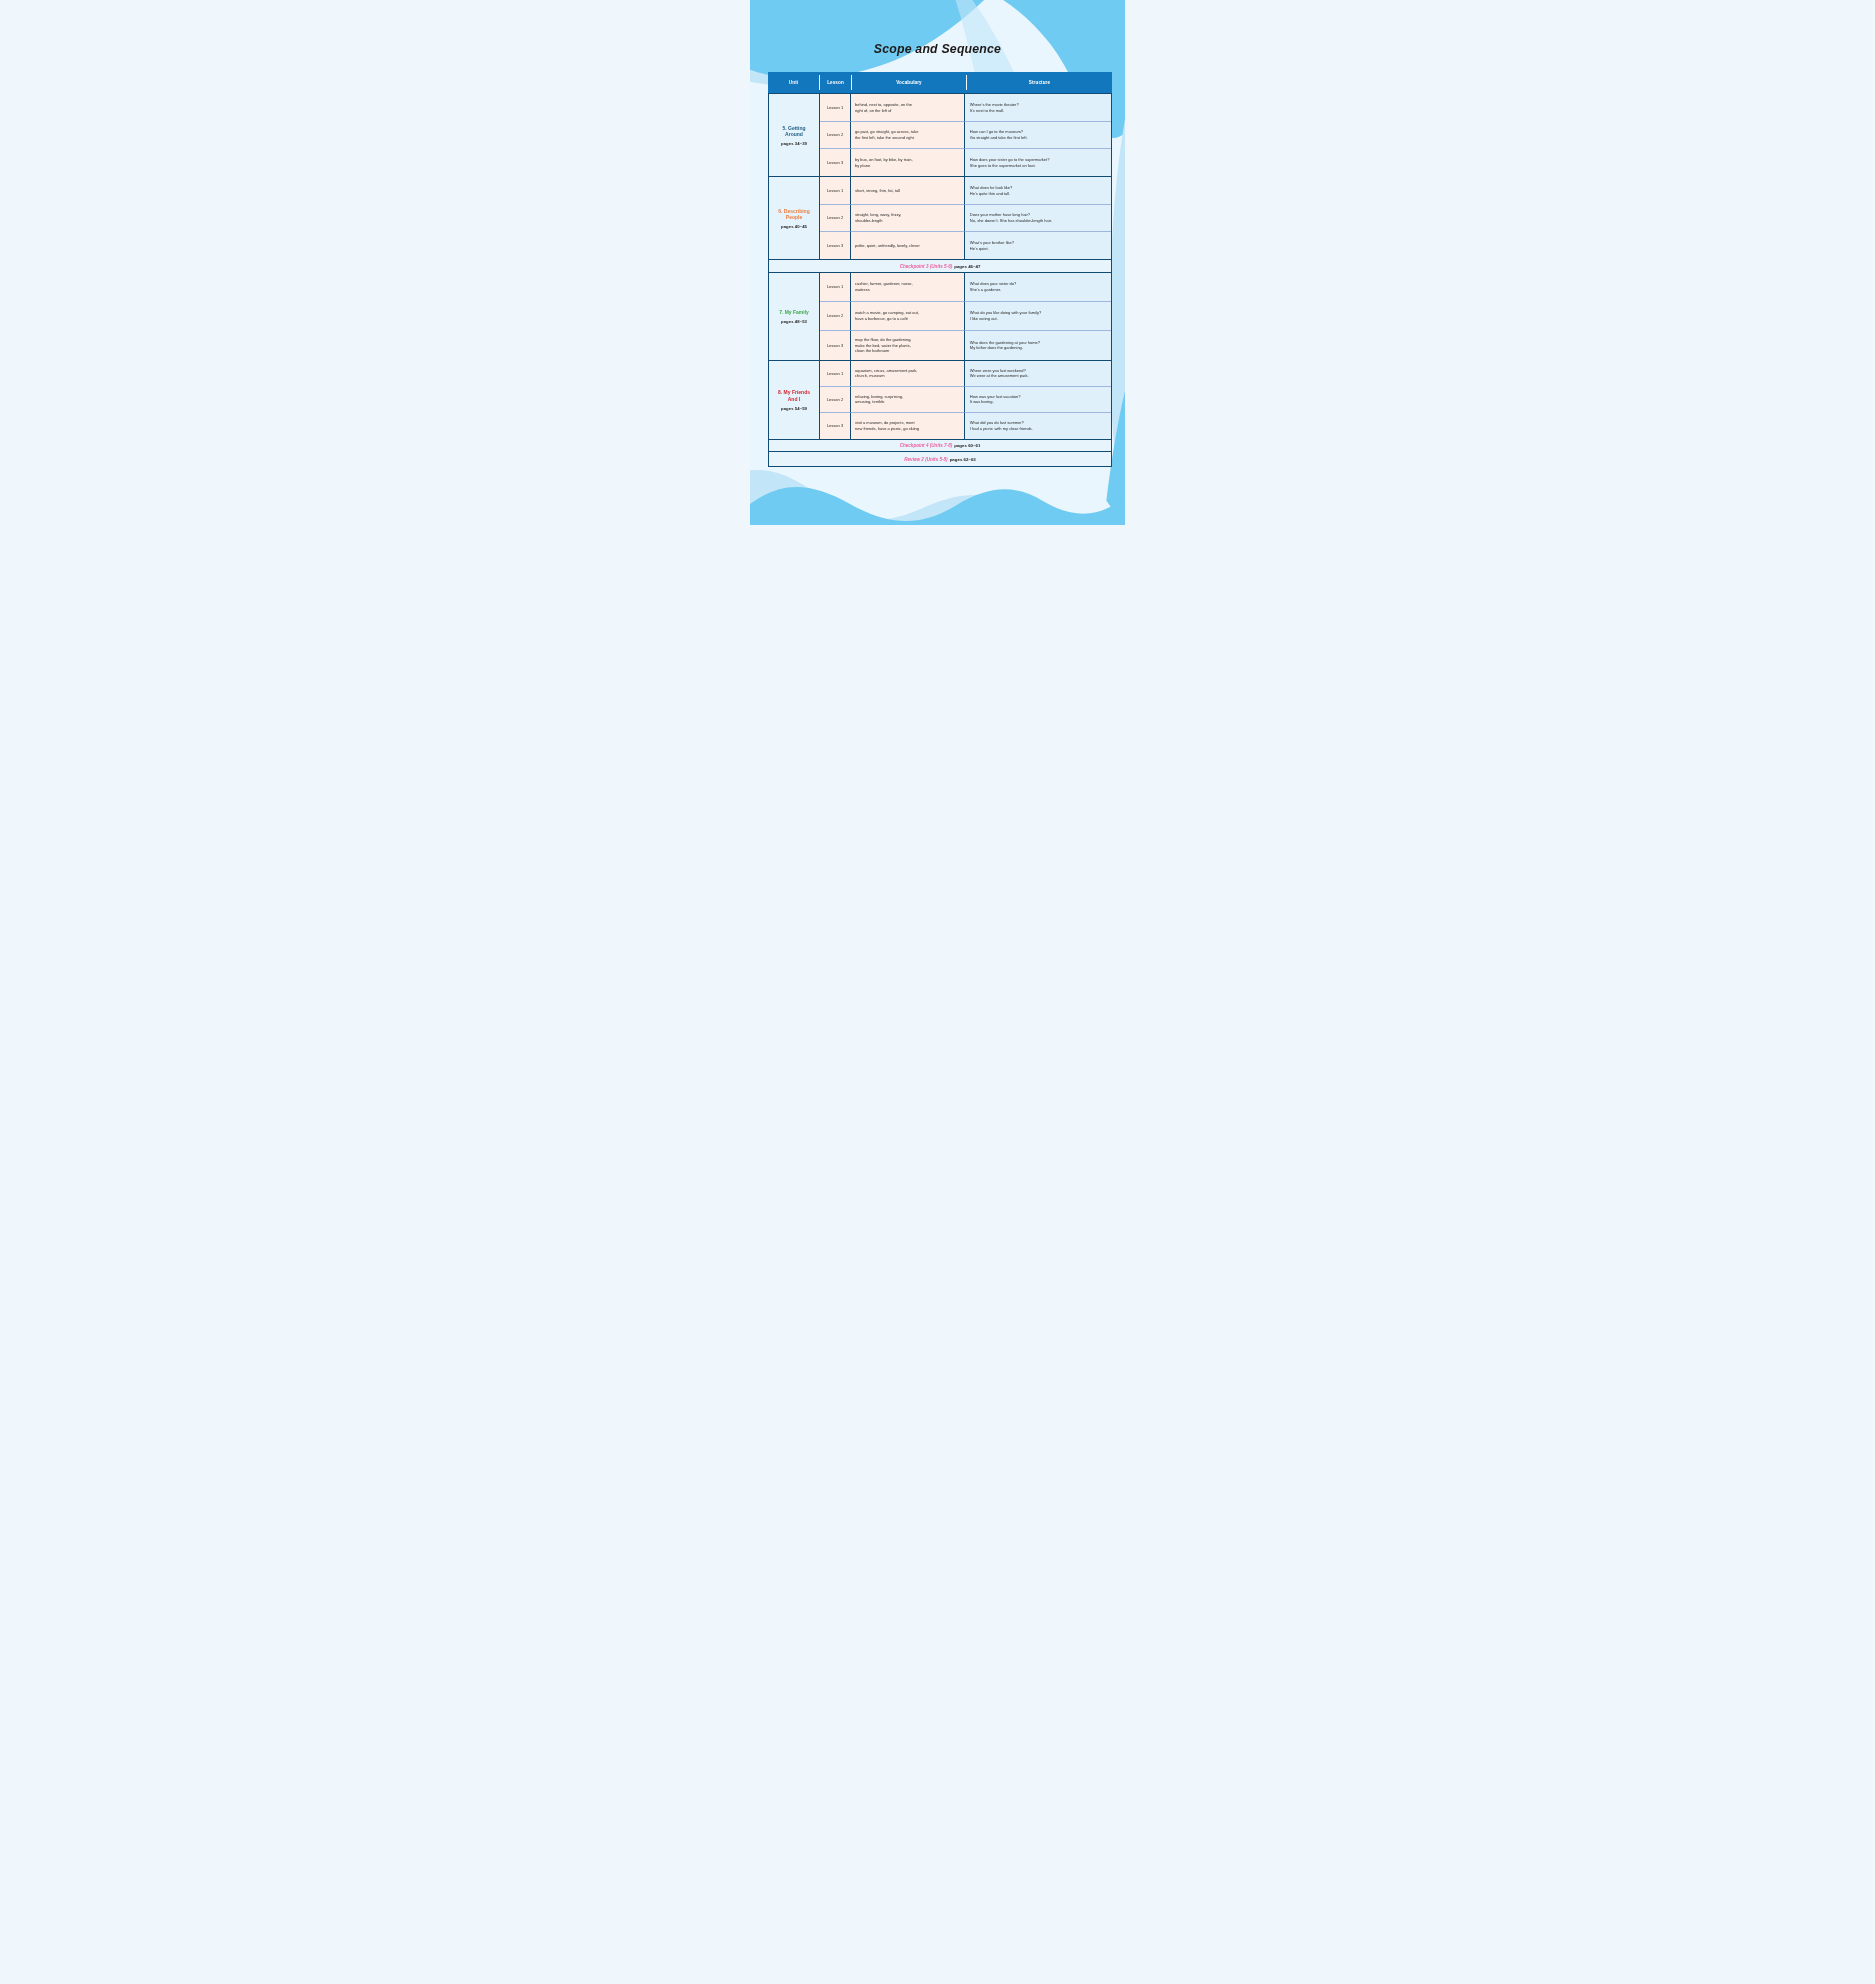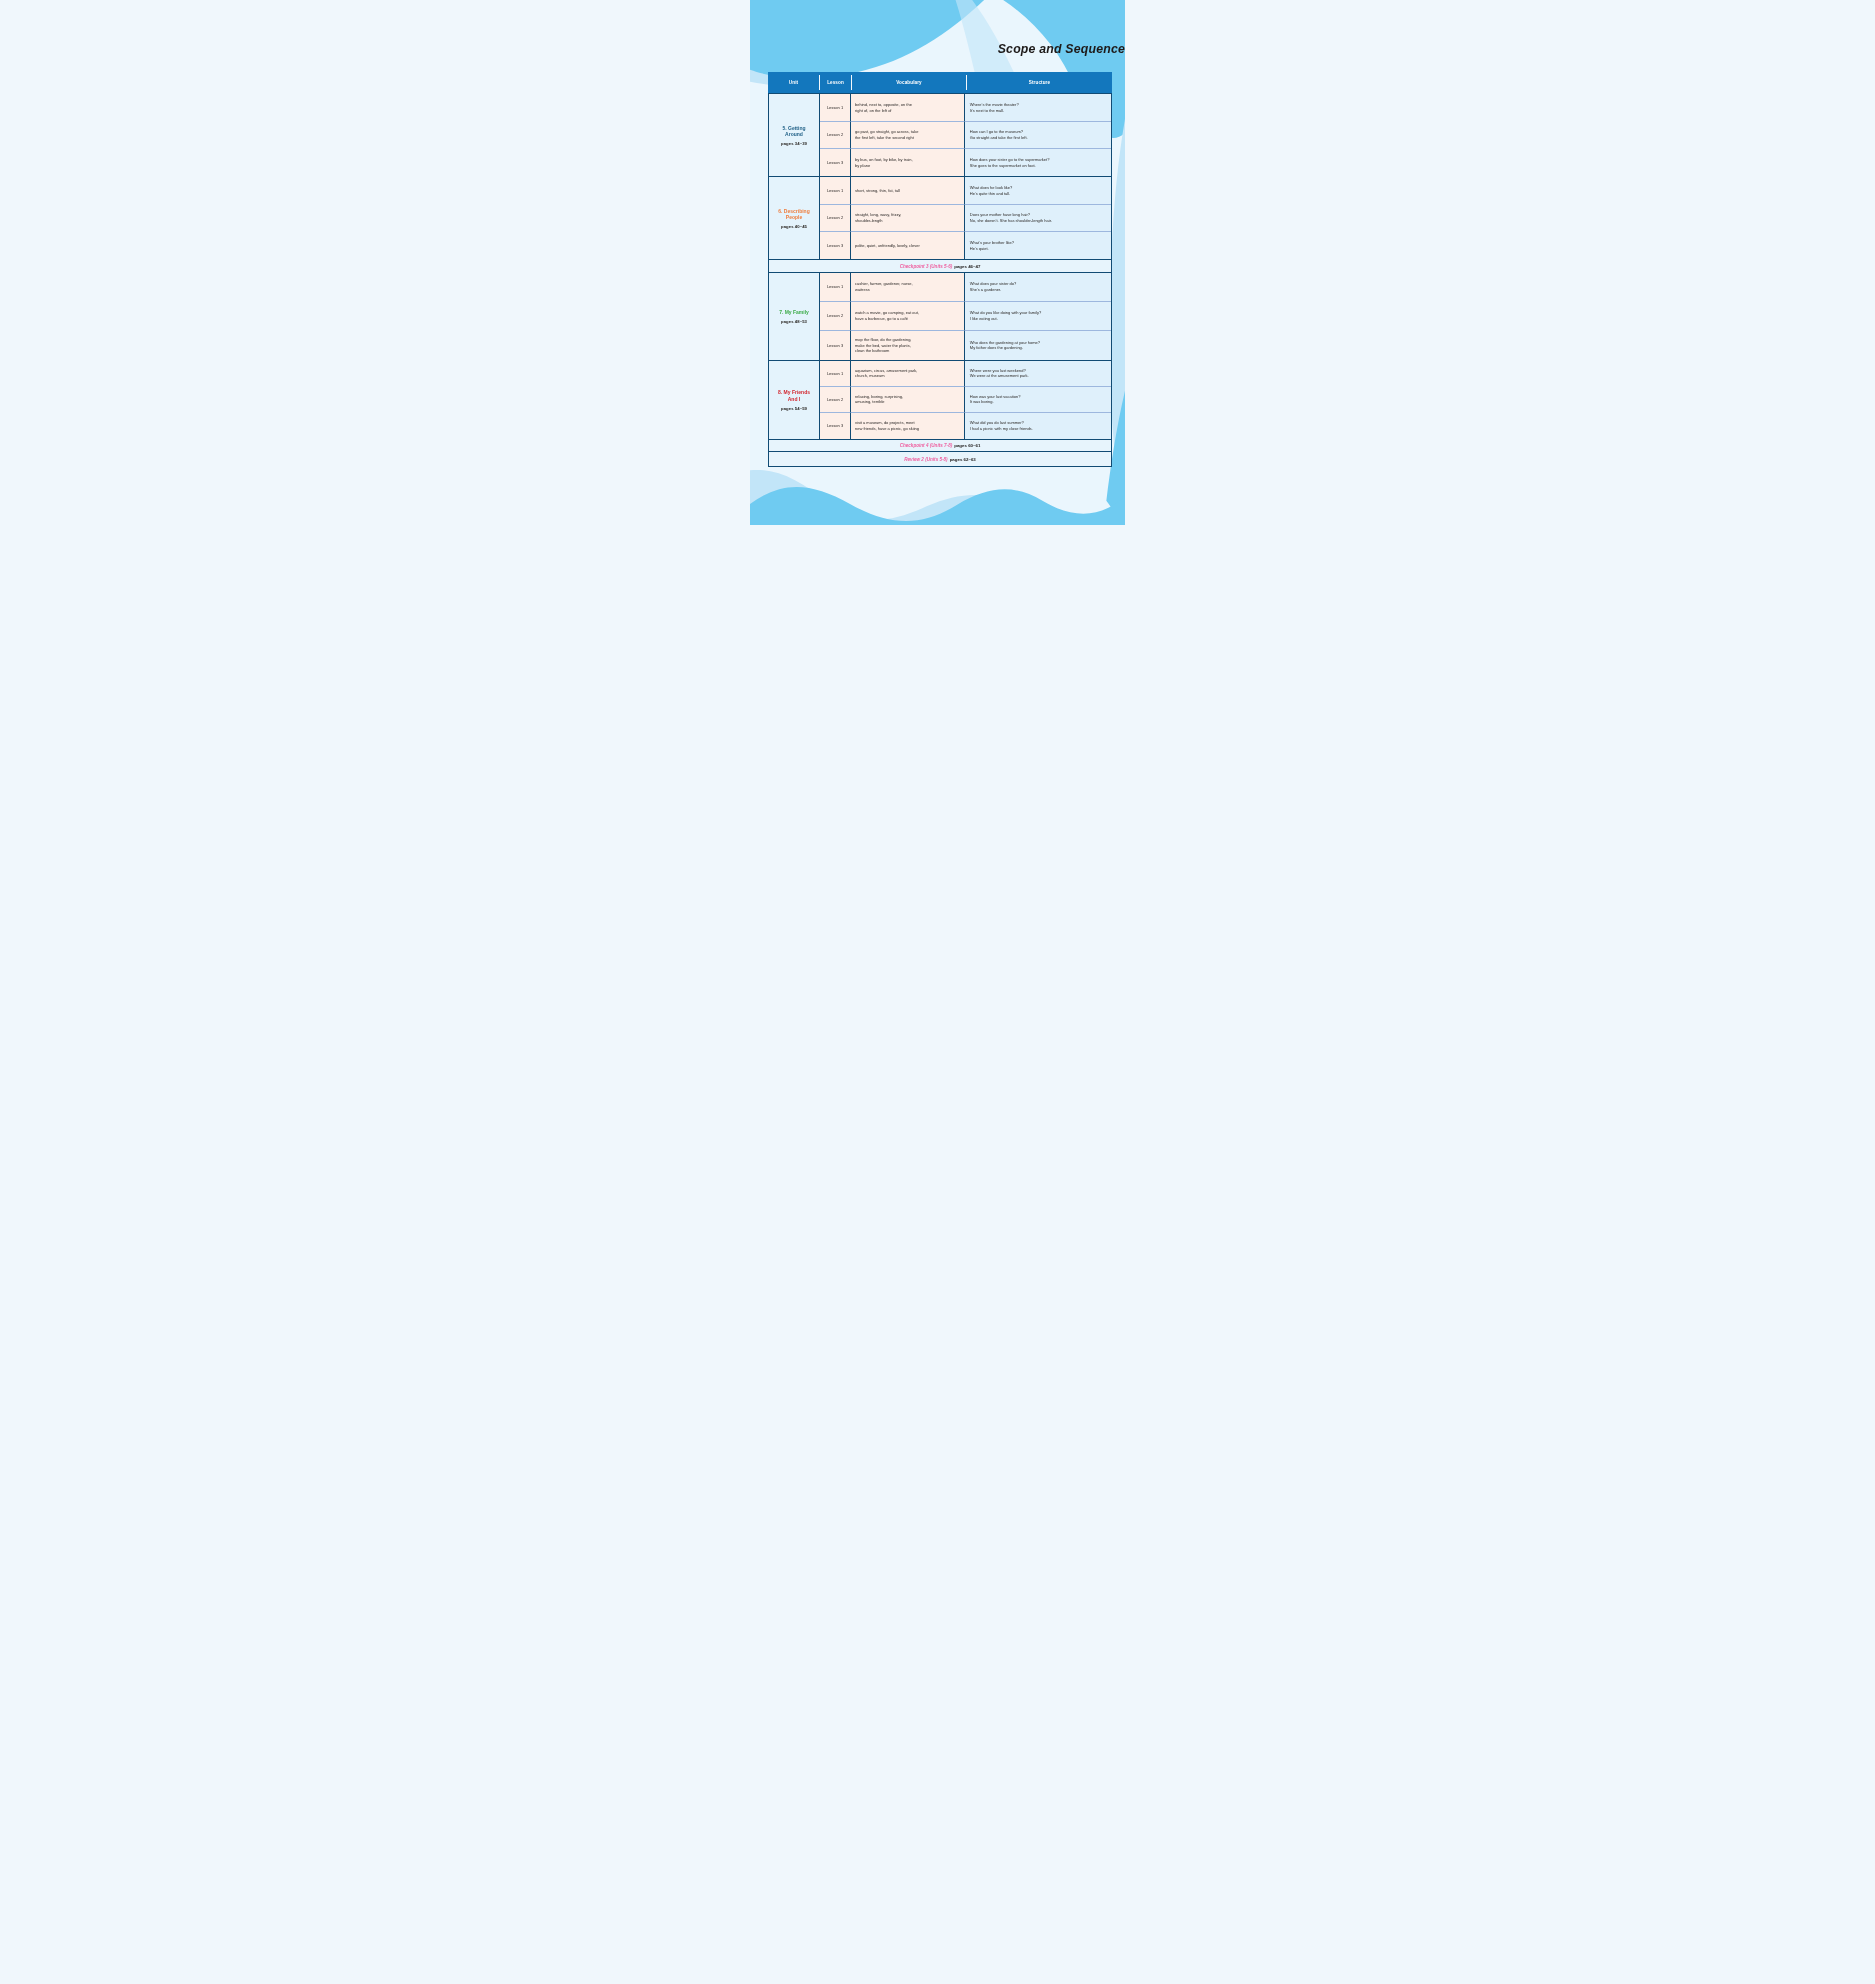--- a/index.html
+++ b/index.html
@@ -5,21 +5,21 @@
   html,body{margin:0;padding:0;background:#f0f7fc;}
   .page{
     position:relative;width:375px;height:525px;margin:0 auto;overflow:hidden;
     font-family:"Liberation Sans", sans-serif;background:var(--bg-base,#EAF6FD);
   }
   .bg-svg{position:absolute;inset:0;width:100%;height:100%;}
   .bg-sky{fill:var(--bg-sky,#6FCBF1);}
   .bg-light{fill:var(--bg-light,#C2E5F8);}
   .content{position:absolute;inset:0;}
   .page-title{
-    position:absolute;top:42px;left:0;width:100%;text-align:right;
+    position:absolute;top:42px;left:0;width:100%;text-align:center;
     font-size:12.3px;font-weight:800;font-style:italic;letter-spacing:0.2px;
     color:#1E1A19;
   }
   .scope-table{position:absolute;left:18px;top:72px;width:344px;}
   .table-header{
     display:flex;height:21.4px;background:var(--header-bg);
     border-bottom:1.2px solid var(--border-navy);
   }
   .header-cell{
     display:flex;align-items:center;justify-content:center;margin:3.2px 0;

